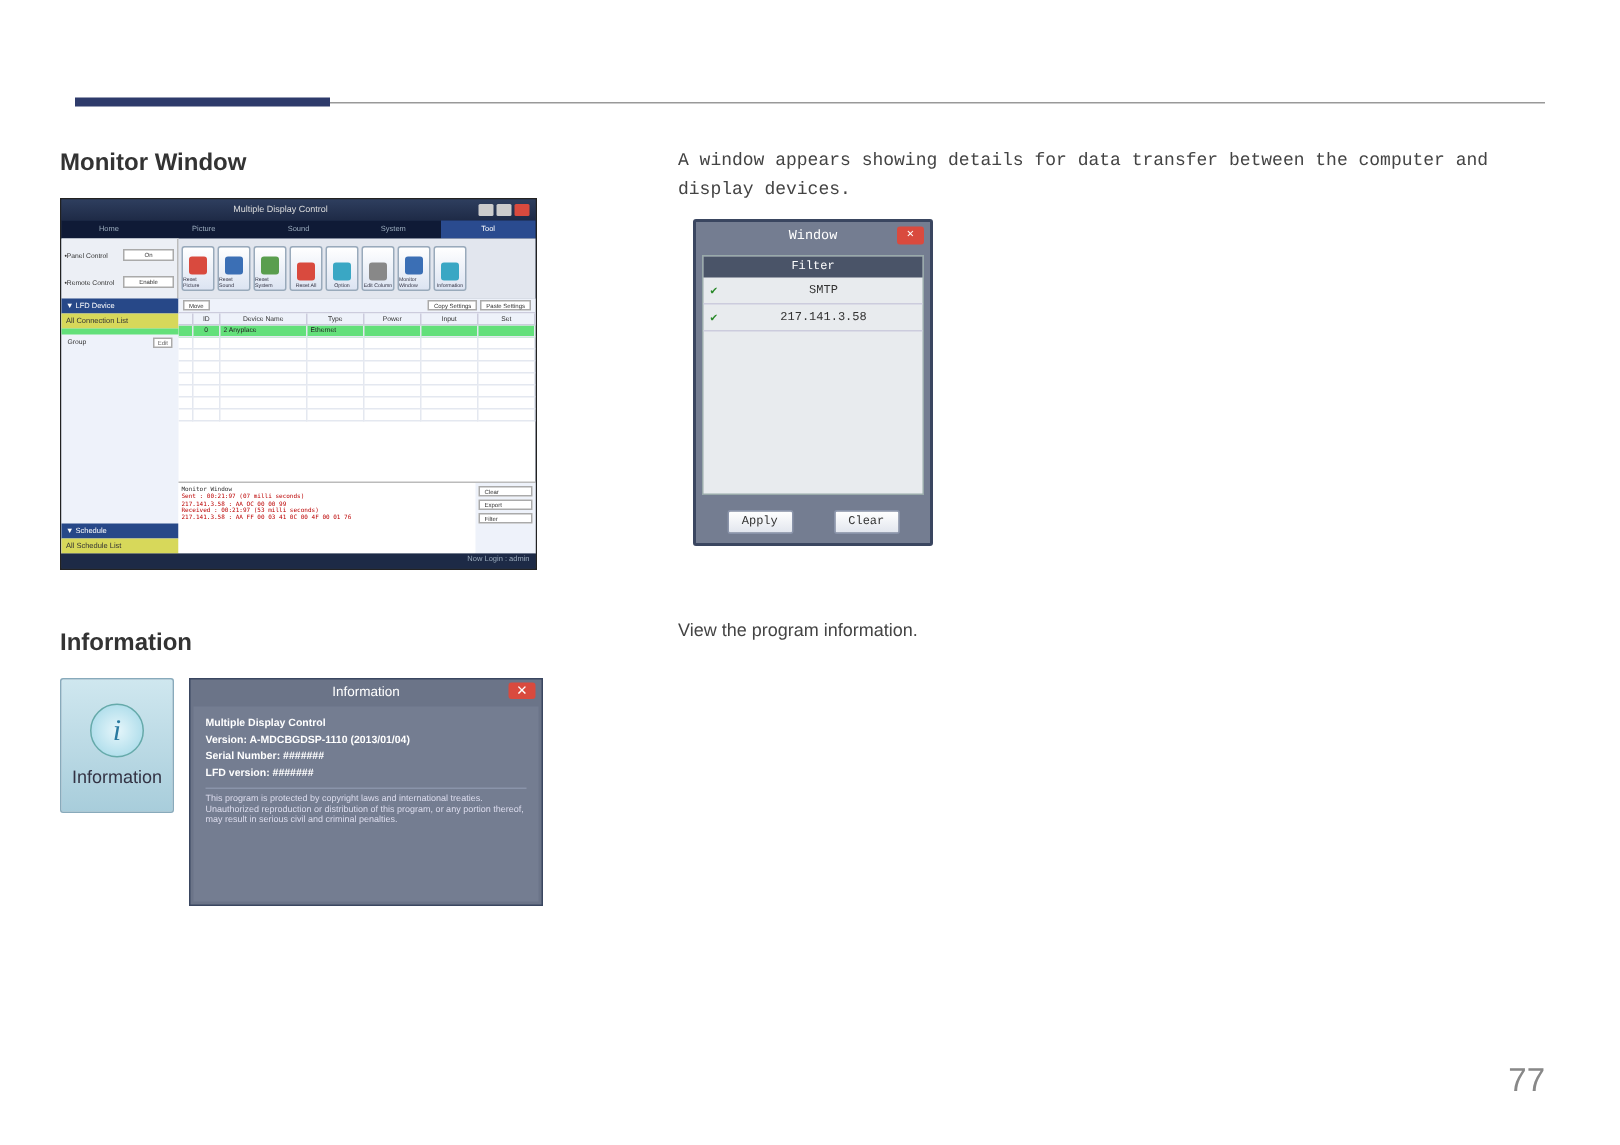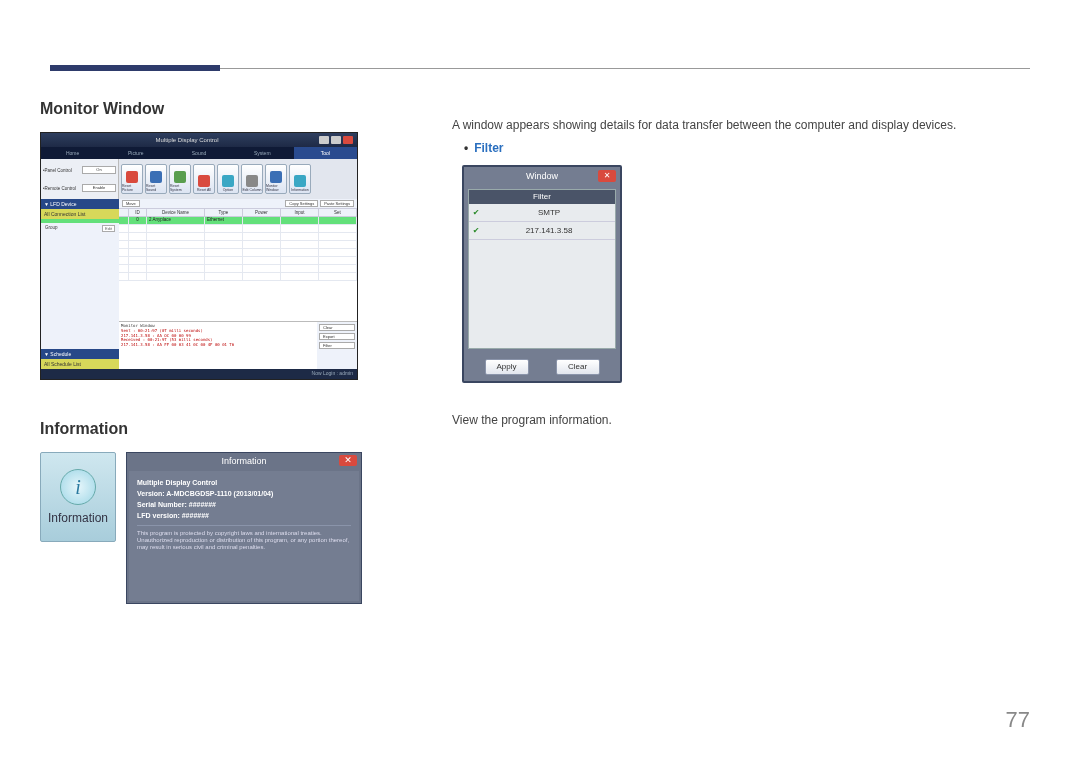--- a/index.html
+++ b/index.html
@@ -34,21 +34,21 @@
     position: absolute;
     left: 40px;
     width: 340px;
   }
   .col-right {
     position: absolute;
     left: 452px;
     right: 50px;
   }
   .section1-left { top: 100px; }
-  .section1-right { top: 116px; }
+  .section1-right { top: 98px; font-family: Liberation Mono, monospace; }
   .section2-left { top: 420px; }
   .section2-right { top: 411px; }
 
   h3 {
     font-size: 16px;
     font-weight: 600;
     color: #333;
     margin-bottom: 14px;
   }
   .desc { font-size: 12px; color: #444; line-height: 1.6; }
@@ -400,23 +400,20 @@
             </div>
           </div>
         </div>
       </div>
       <div class="app-status">Now Login : admin</div>
     </div>
   </div>
 
   <div class="col-right section1-right">
     <div class="desc">A window appears showing details for data transfer between the computer and display devices.</div>
-    <div class="bullet-filter">
-      <span class="bullet-dot" style="color:#333">•</span><span>Filter</span>
-    </div>
 
     <div class="options-dlg">
       <div class="opt-title">
         <span>Window</span>
         <div class="opt-close">✕</div>
       </div>
       <div class="opt-body">
         <div class="opt-sub">Filter</div>
         <div class="opt-row">
           <div class="opt-chk">✔</div>

